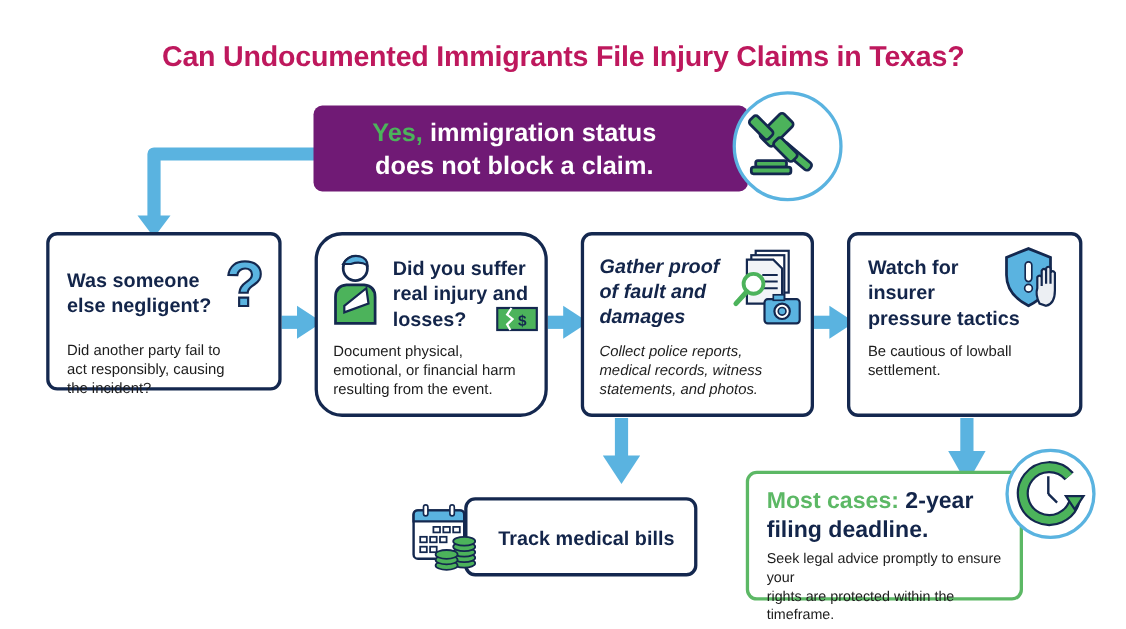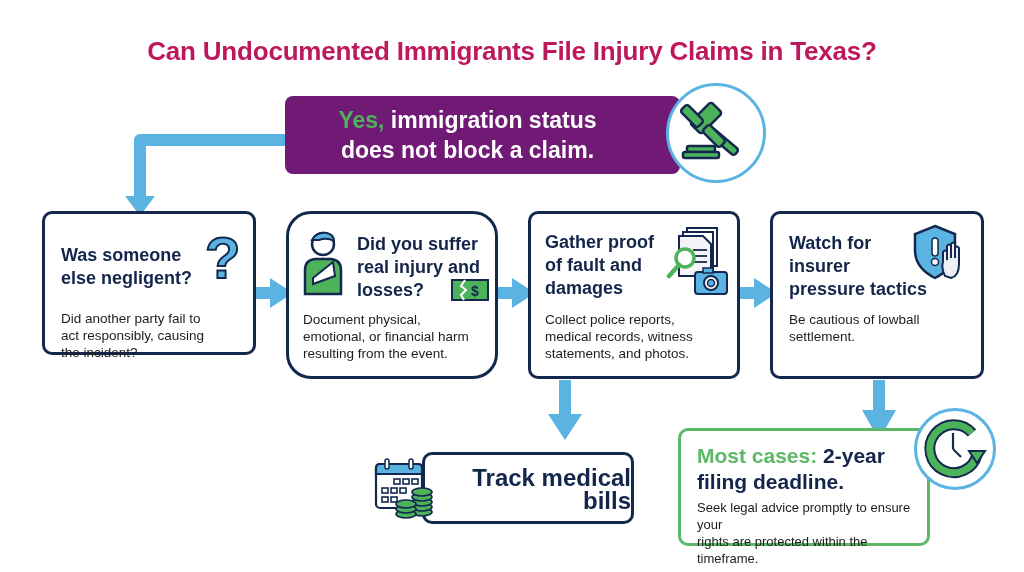--- a/index.html
+++ b/index.html
@@ -14,21 +14,21 @@
   .banner .yes { color: #4cb35b; }
 
   .gavel-circle { left: 666px; top: 83px; width: 100px; height: 100px; border-radius: 50%; background: #fff; border: 3px solid #5ab3e0; }
 
   .card { position: absolute; background: #fff; border: 3px solid #14284f; border-radius: 10px; }
   .card .h { font-size: 18px; font-weight: 700; line-height: 23px; color: #13254a; }
   .card .p { font-size: 13.5px; line-height: 17px; color: #1c1c1c; }
 
   .c1 { left: 42px; top: 211px; width: 214px; height: 144px; }
   .c2 { left: 286px; top: 211px; width: 212px; height: 168px; border-radius: 25px; }
-  .c3 { left: 528px; top: 211px; width: 212px; height: 168px; }
+  .c3 { left: 528px; top: 211px; width: 212px; height: 168px; font-style: italic; }
   .c4 { left: 770px; top: 211px; width: 214px; height: 168px; }
   .c5 { left: 422px; top: 452px; width: 212px; height: 72px; border-radius: 10px; }
   .c6 { left: 678px; top: 428px; width: 252px; height: 118px; border-color: #5cb865; }
 
   svg.overlay { position: absolute; left: 0; top: 0; }
 </style>
 </head>
 <body>
 
 <svg class="overlay" width="1024" height="572">
@@ -159,21 +159,21 @@
       <path d="M34 52 Q30 44 32 38 V28 Q34 25 36 28 V36 V22 Q38 19 40 22 V34 V20 Q42 17 44 20 V34 V24 Q46 21 48 24 V40 Q48 52 40 54 Z" fill="#eceff3" stroke="#14284f" stroke-width="2"></path>
     </svg>
   </div>
   <div class="abs p" style="left:16px; top:97px;">
     <div>Be cautious of lowball</div>
     <div>settlement.</div>
   </div>
 </div>
 
 <div class="card c5">
-  <div class="abs h" style="left:28px; top:11px; font-size:24px;text-align:right;">
+  <div class="abs h" style="left:28px; top:23px; font-size:18px;text-align:right;">
     <div>Track medical bills</div>
   </div>
 </div>
 <div class="abs" style="left:374px; top:458px;">
   <svg width="66" height="62" viewBox="0 0 66 62">
     <rect x="2" y="6" width="46" height="44" rx="4" fill="#fff" stroke="#14284f" stroke-width="2.2"></rect>
     <path d="M2 10 Q2 6 6 6 H44 Q48 6 48 10 V16 H2 Z" fill="#5ab3e0" stroke="#14284f" stroke-width="2.2"></path>
     <rect x="11" y="1" width="4" height="10" rx="2" fill="#fff" stroke="#14284f" stroke-width="1.5"></rect>
     <rect x="35" y="1" width="4" height="10" rx="2" fill="#fff" stroke="#14284f" stroke-width="1.5"></rect>
     <g fill="#fff" stroke="#14284f" stroke-width="1.6">

